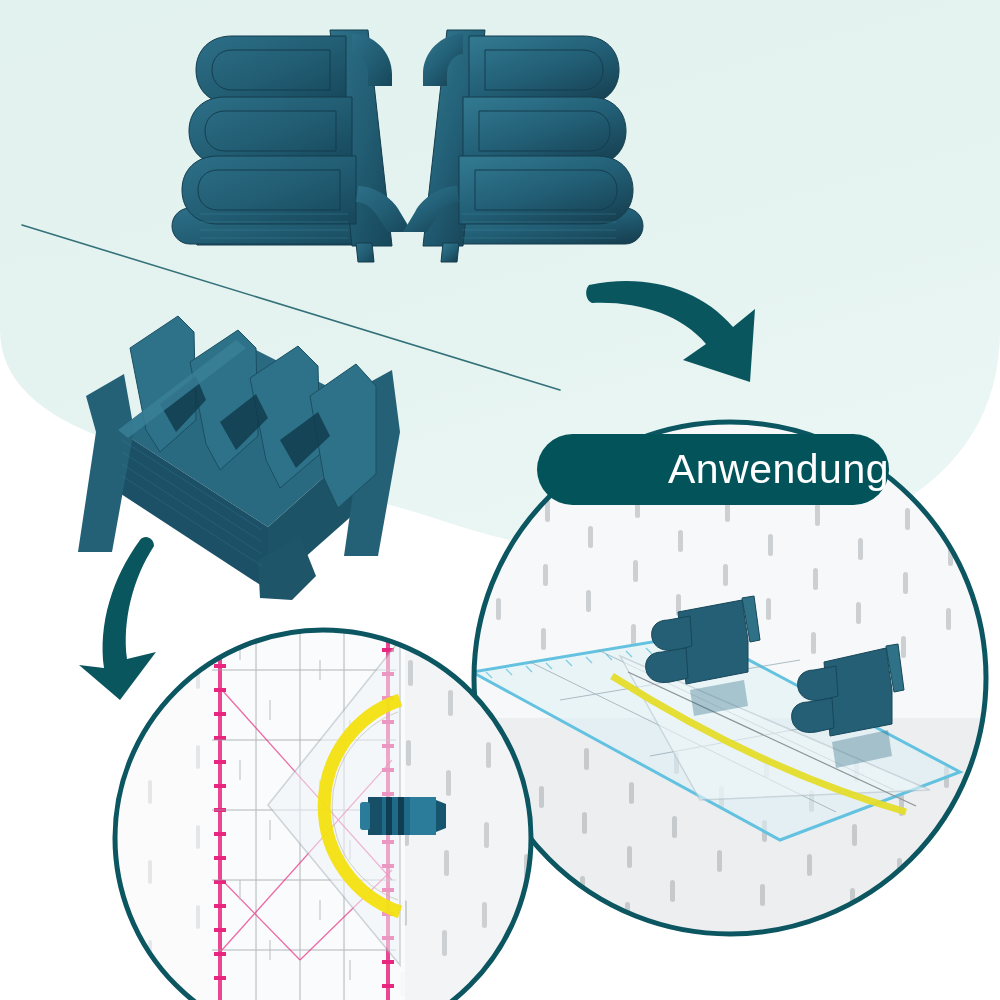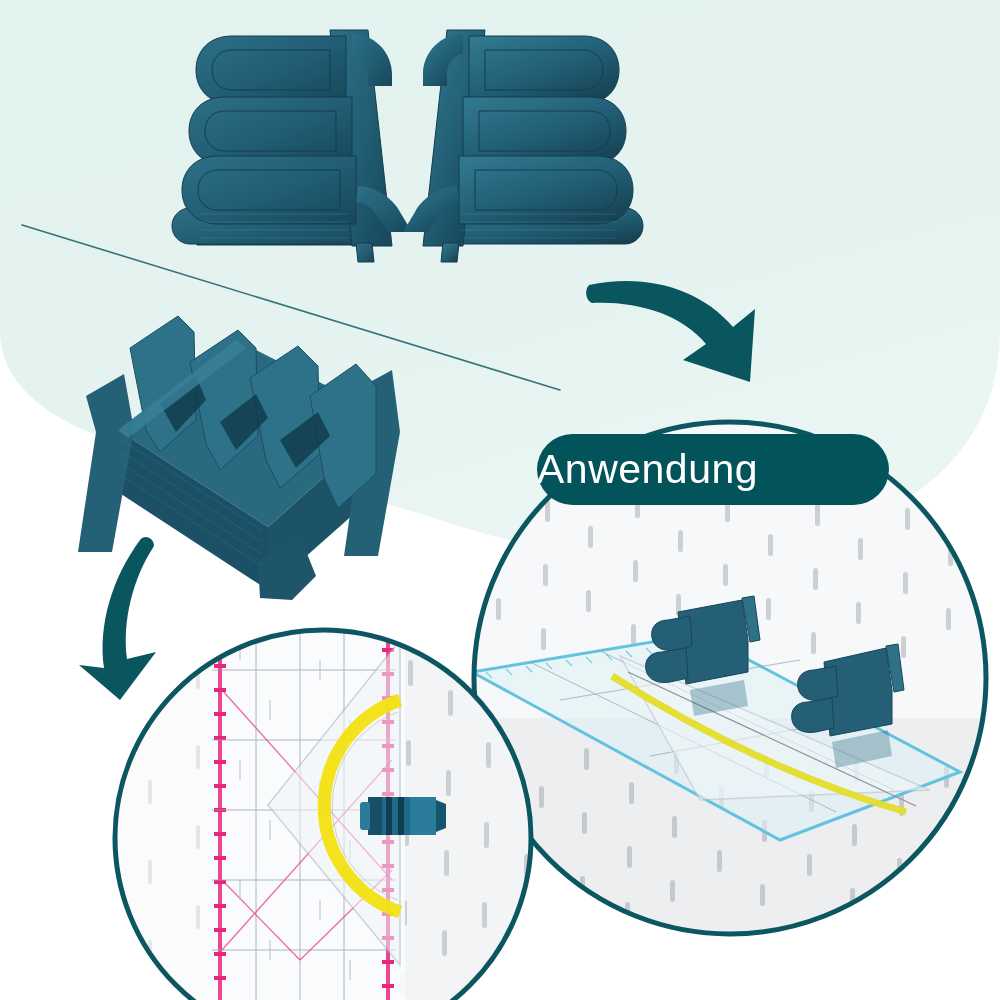--- a/index.html
+++ b/index.html
@@ -18,21 +18,21 @@
   }
   .svg-layer{position:absolute;top:0;left:0;}
 
   
   #badge{
     position:absolute;
     left:537px; top:434px;
     width:352px; height:71px;
     border-radius:36px;
     background:#03535b;
-    display:flex;align-items:center;justify-content:flex-start;
+    display:flex;align-items:center;justify-content:flex-end;
     z-index:40;
   }
   #badge-label{
     color:#ffffff;
     font-size:41px;
     letter-spacing:0.5px;
     font-weight:400;
     line-height:1;
     white-space:nowrap;
     font-family:"Liberation Sans", sans-serif;

